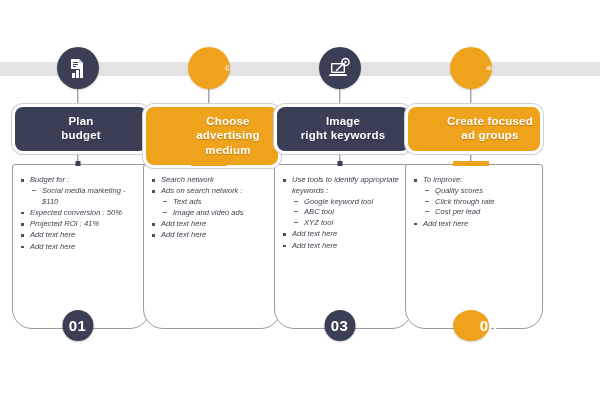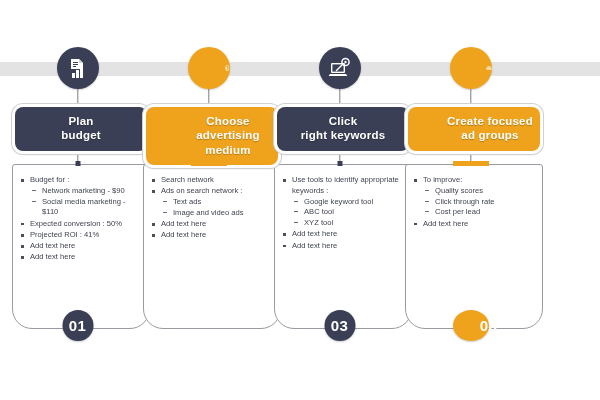--- a/index.html
+++ b/index.html
@@ -121,21 +121,21 @@
     left: 0;
     width: 138px;
     height: 165px;
     border: 1px solid #9a9aa2;
     border-radius: 3px 3px 20px 20px;
     background: #ffffff;
     padding: 10px 6px 8px 6px;
     z-index: 2;
   }
 
-  ul.bullets { list-style: none; }
+  ul.bullets { list-style: none; font-style: italic; }
   ul.bullets > li {
     position: relative;
     padding-left: 11px;
     font-size: 7.6px;
     line-height: 1.42;
     color: #3f4450;
     margin-bottom: 0.5px;
   }
   ul.bullets > li::before {
     content: "";
@@ -216,21 +216,20 @@
       </div>
 
       <div class="stem-mid"></div>
       <div class="node-dot dark-bg"></div>
 
       <div class="card">
         <ul class="bullets">
           <li>
             <span>Budget for :</span>
             <ul class="sub">
-              <li>Network marketing - $90</li>
               <li>Social media marketing - $110</li>
             </ul>
           </li>
           <li>Expected conversion : 50%</li>
           <li>Projected ROI : 41%</li>
           <li>Add text here</li>
           <li>Add text here</li>
         </ul>
       </div>
 
@@ -288,21 +287,21 @@
             <circle cx="17.5" cy="6" r="3.6" fill="none" stroke="#ffffff" stroke-width="1.5"></circle>
             <circle cx="17.5" cy="6" r="1.2" fill="#ffffff"></circle>
             <path d="M8 15l7-7" stroke="#ffffff" stroke-width="1.4"></path>
           </svg>
         </div>
       </div>
       <div class="stem-top"></div>
 
       <div class="header-outer">
         <div class="header-pill dark-bg">
-          <span>Click</span><br>
+          <span>Image</span><br>
           <span>right keywords</span>
         </div>
       </div>
 
       <div class="stem-mid"></div>
       <div class="node-dot dark-bg"></div>
 
       <div class="card">
         <ul class="bullets">
           <li>

